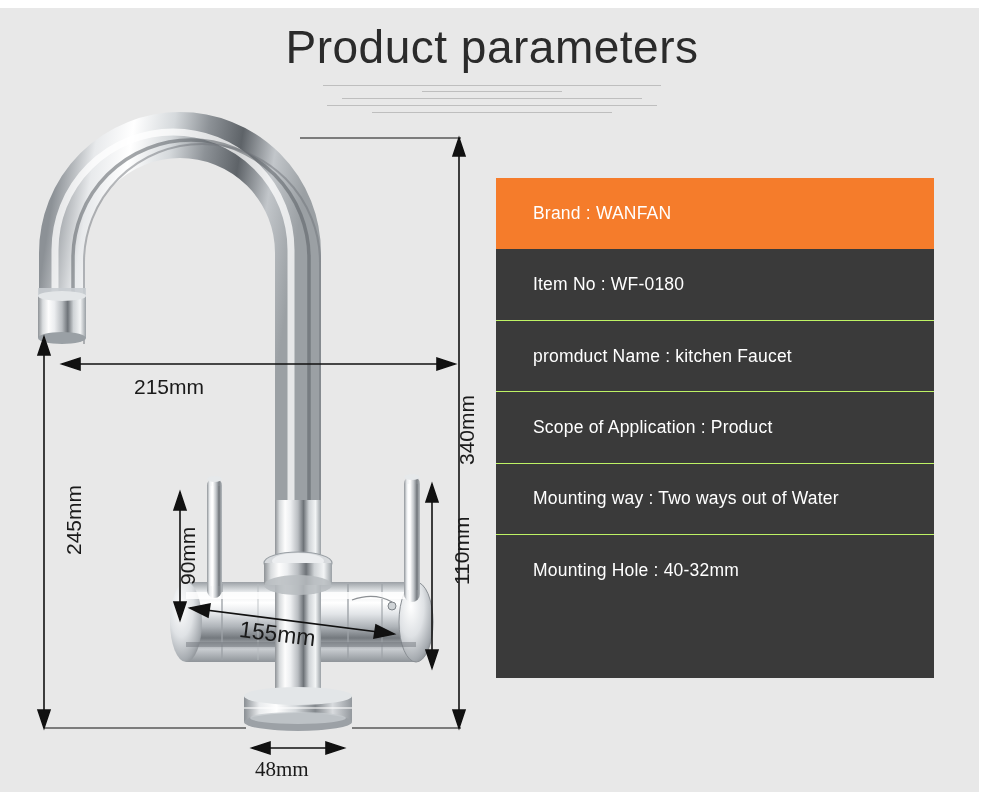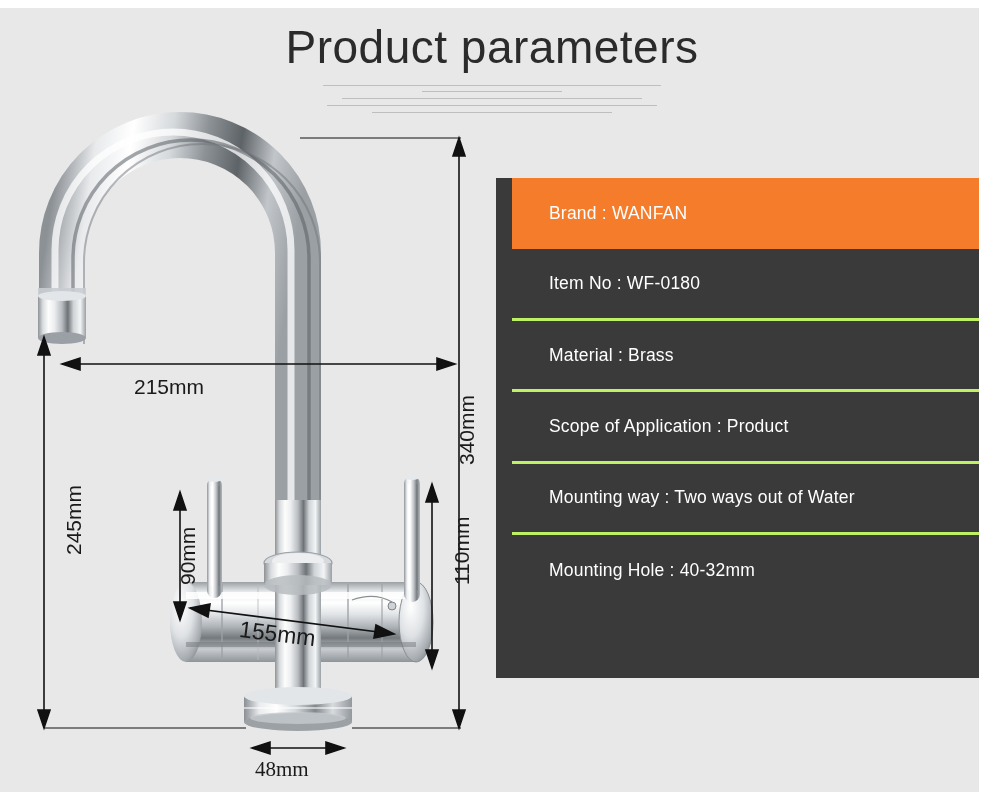--- a/index.html
+++ b/index.html
@@ -63,38 +63,37 @@
   .ml2 { width: 140px; }
   .ml3 { width: 300px; }
   .ml4 { width: 330px; }
   .ml5 { width: 240px; }
 
   
   #spec-table {
     position: absolute;
     left: 496px;
     top: 178px;
-    width: 483px;
+    width: 438px;
     height: 500px;
     background: #3a3a3a;
     box-sizing: border-box;
-    padding-left: 16px;
   }
   .spec-row {
     height: 71.43px;
     box-sizing: border-box;
     display: flex;
     align-items: center;
     padding-left: 37px;
     color: #ffffff;
     font-size: 17.5px;
     font-weight: 400;
     letter-spacing: .2px;
     background: #3a3a3a;
-    border-bottom: 3px solid #bef264;
+    border-bottom: 1px solid #bef264;
   }
   .spec-row:last-child { border-bottom: none; }
   .spec-row.header {
     background: #f57c2b;
     border-bottom: none;
   }
 
   
   #faucet-area {
     position: absolute;
@@ -310,21 +309,21 @@
   </div>
 
   <div id="spec-table">
     <div class="spec-row header">
       <span>Brand  :   WANFAN</span>
     </div>
     <div class="spec-row">
       <span>Item No : WF-0180</span>
     </div>
     <div class="spec-row">
-      <span>Material : Brass</span>
+      <span>promduct Name :  kitchen  Faucet</span>
     </div>
     <div class="spec-row">
       <span>Scope of Application : Product</span>
     </div>
     <div class="spec-row">
       <span>Mounting way : Two ways out of Water</span>
     </div>
     <div class="spec-row">
       <span>Mounting Hole : 40-32mm</span>
     </div>

